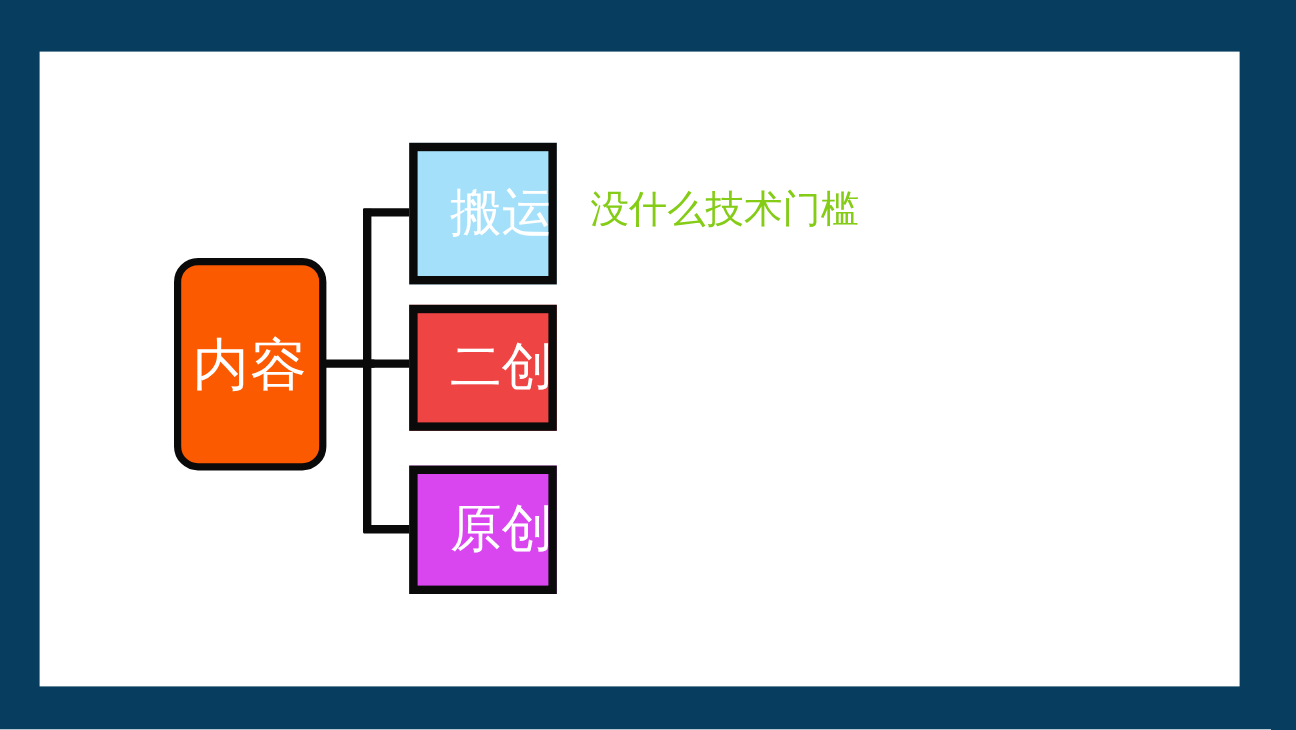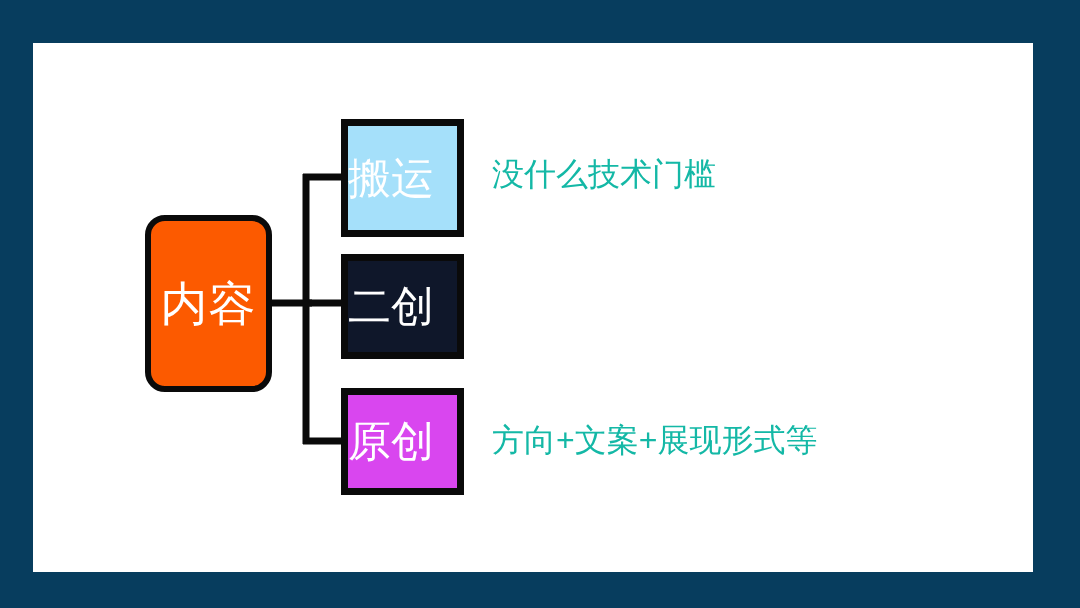--- a/index.html
+++ b/index.html
@@ -58,38 +58,38 @@
   }
   
   .branch-node {
     position: absolute;
     left: 341px;
     width: 123px;
     box-sizing: border-box;
     border: 7px solid #0a0a0a;
     display: flex;
     align-items: center;
-    justify-content: flex-start;
+    justify-content: flex-end;
     overflow: hidden;
   }
   .branch-node.n0 { top: 119px; height: 118px; background: #a5e0fa; }
-  .branch-node.n1 { top: 254px; height: 105px; background: #0f172a; }
+  .branch-node.n1 { top: 254px; height: 105px; background: #ef4444; }
   .branch-node.n2 { top: 388px; height: 107px; background: #d946ef; }
   .branch-label {
     color: #ffffff;
     font-size: 43px;
     line-height: 1;
     white-space: nowrap;
     margin-right: -4px;
   }
   
   .desc {
     position: absolute;
     left: 492px;
-    color: #14b8a6;
+    color: #84cc16;
     font-size: 32px;
     line-height: 1;
     white-space: nowrap;
   }
   .desc.d0 { top: 158px; }
   .desc.d1 { top: 291px; }
   .desc.d2 { top: 424px; }
 </style>
 </head>
 <body>
@@ -119,14 +119,13 @@
   </div>
   <div class="desc d0">没什么技术门槛</div>
 
   <div class="branch-node n1">
     <span class="branch-label">二创</span>
   </div>
 
   <div class="branch-node n2">
     <span class="branch-label">原创</span>
   </div>
-  <div class="desc d2">方向+文案+展现形式等</div>
 </div>
 
 </body></html>

